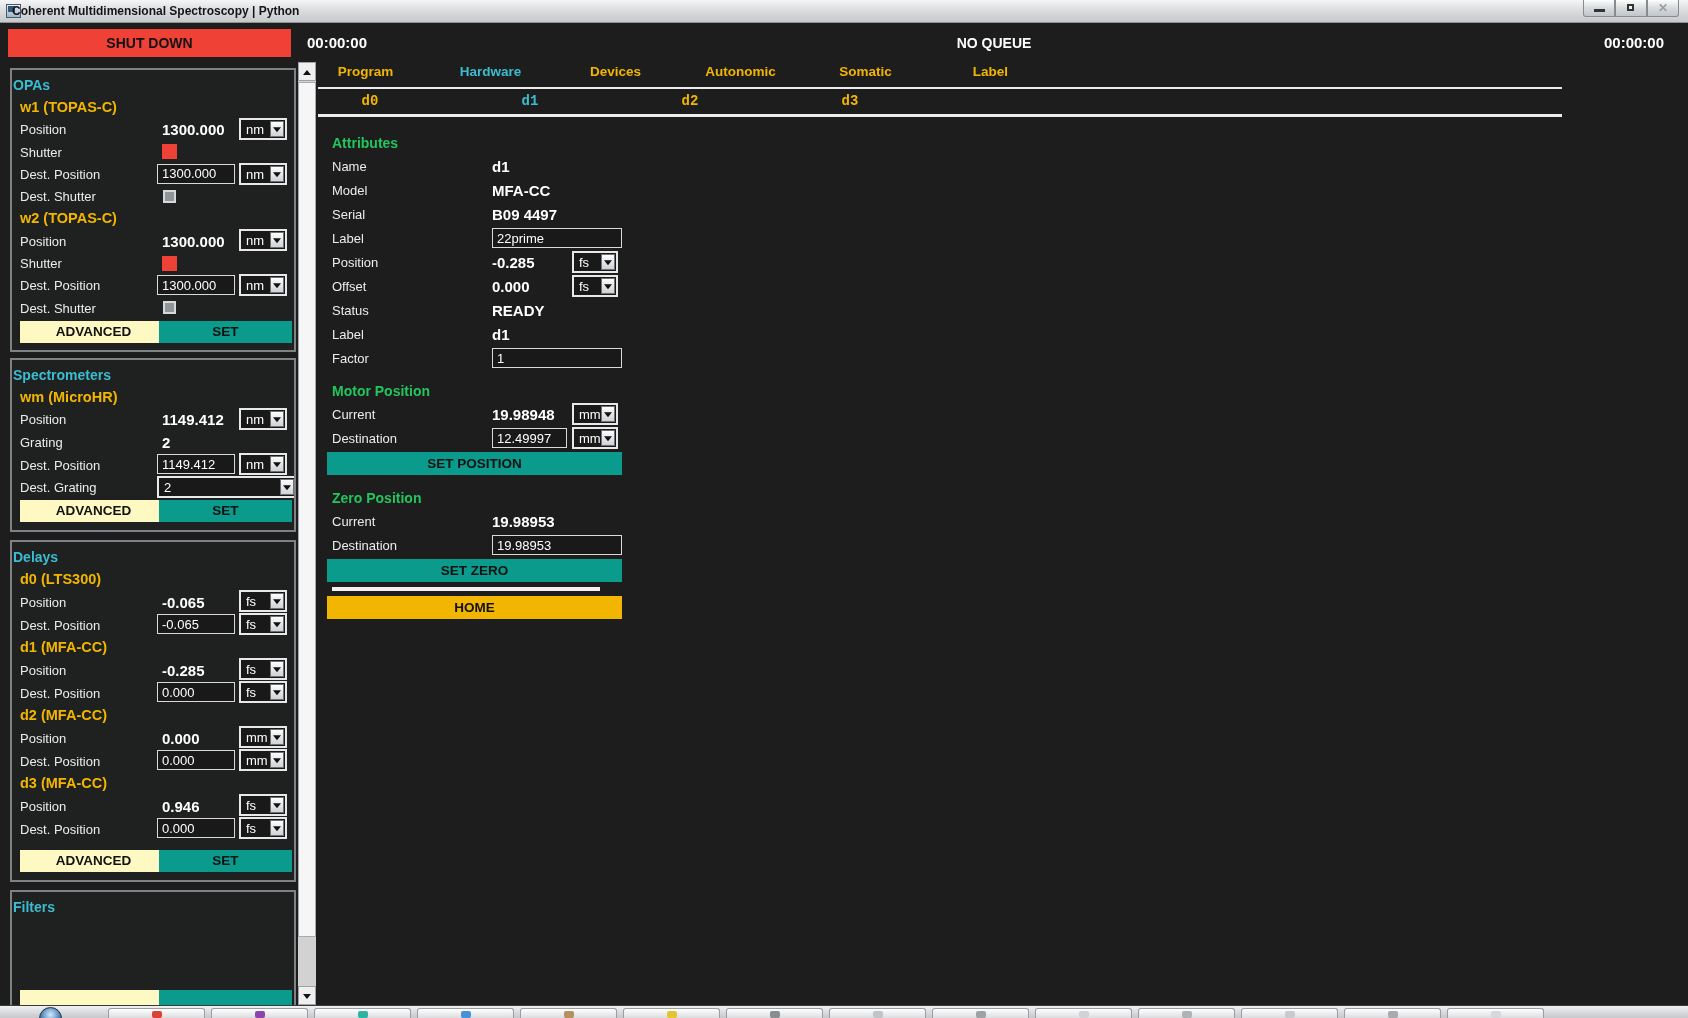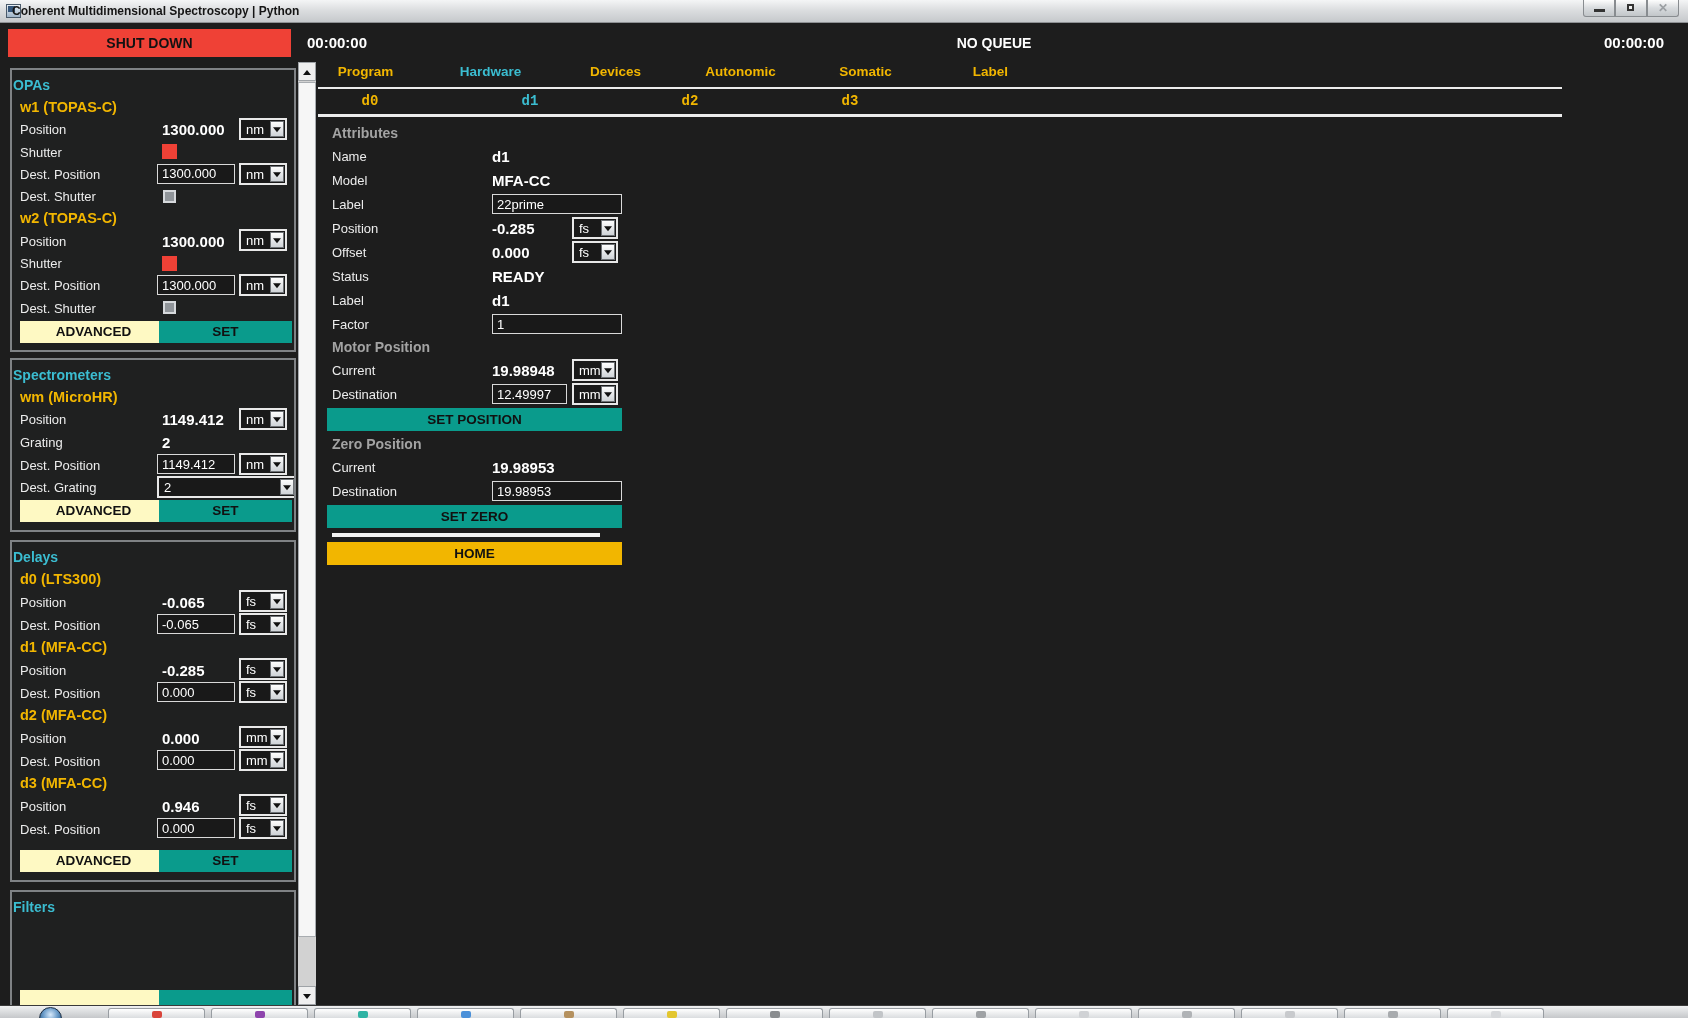--- a/index.html
+++ b/index.html
@@ -75,21 +75,21 @@
   .sb-btn { position:absolute; left:0; width:18px; height:19px; background:#efefef; border:1px solid #9fa3a7; }
   .sb-up { top:0; } .sb-down { bottom:0; }
   .arr-up { position:absolute; left:50%; top:50%; transform:translate(-50%,-40%);
     width:0; height:0; border-left:4px solid transparent; border-right:4px solid transparent; border-bottom:5px solid #111; }
   .arr-down { position:absolute; left:50%; top:50%; transform:translate(-50%,-40%);
     width:0; height:0; border-left:4px solid transparent; border-right:4px solid transparent; border-top:5px solid #111; }
   .sb-thumb { position:absolute; left:0; top:20px; width:18px; height:855px; background:#f6f6f6; border:1px solid #a8acb0; }
 
   
   .mainform { position:absolute; left:318px; top:99px; width:330px; }
-  .mheader { height:22px; line-height:22px; padding-left:14px; font-weight:bold; font-size:14px; color:#a3a3a3; }
+  .mheader { height:22px; line-height:22px; padding-left:14px; font-weight:bold; font-size:14px; color:#22c55e;margin-top:10px; }
   .mrow { position:relative; height:24px; }
   .mlabel { position:absolute; left:14px; top:50%; transform:translateY(-50%); font-size:13px; color:#ececec; }
   .mval { position:absolute; left:174px; top:50%; transform:translateY(-50%); font-size:15px; font-weight:bold; color:#fff; }
   .minput { position:absolute; left:174px; top:2px; height:20px; background:#191919; border:1px solid #d9d9d9;
     color:#fff; font-size:13px; font-family:"Liberation Sans", sans-serif; padding-left:4px; }
   .minput.num { width:75px; }
   .minput.wide { width:130px; }
   .m-unit { left:254px; width:46px; top:1px; }
   .mbtnrow { position:relative; height:27px; }
   .mbtn { position:absolute; left:9px; top:2px; width:295px; height:23px; text-align:center; line-height:23px;
@@ -382,20 +382,24 @@
 
       <div class="mrow">
         <span class="mlabel">Name</span>
         <span class="mval">d1</span>
       </div>
       <div class="mrow">
         <span class="mlabel">Model</span>
         <span class="mval">MFA-CC</span>
       </div>
       <div class="mrow">
+        <span class="mlabel">Serial</span>
+        <span class="mval">B09 4497</span>
+      </div>
+      <div class="mrow">
         <span class="mlabel">Label</span>
         <input class="minput wide" value="22prime" style="">
       </div>
       <div class="mrow">
         <span class="mlabel">Position</span>
         <span class="mval">-0.285</span>
         <span class="dd m-unit">
           <span class="dd-label">fs</span>
           <span class="dd-btn">
               <i class="tri-down"></i>

